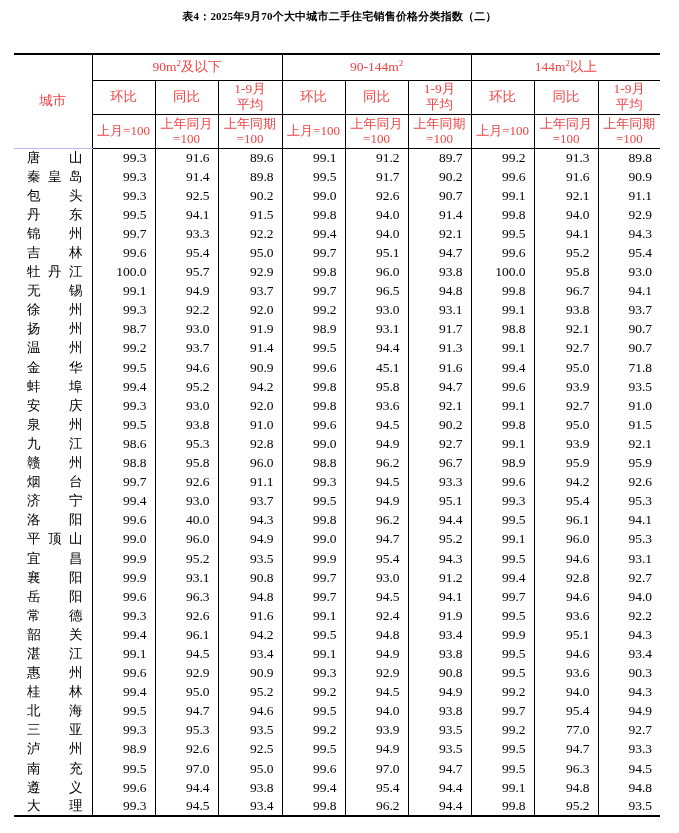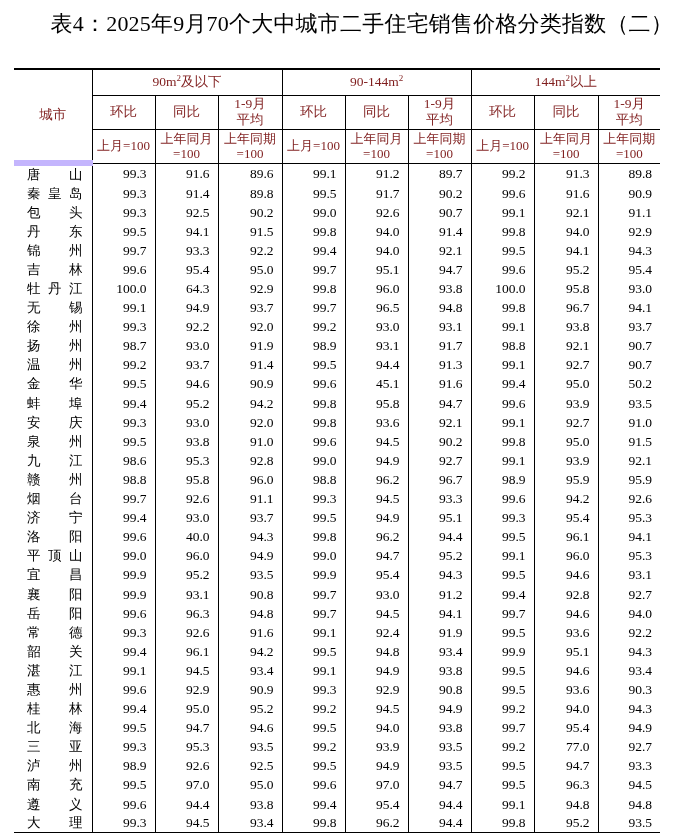--- a/index.html
+++ b/index.html
@@ -3,32 +3,32 @@
 <meta charset="utf-8">
 <style>
   * { box-sizing: border-box; }
   html, body { margin: 0; padding: 0; }
   body {
     width: 679px; height: 833px; background: #ffffff; color: #000000;
     font-family: "Liberation Serif", "DejaVu Serif", serif;
     overflow: hidden;
   }
   .title {
-    text-align: right; font-size: 22px; font-weight: normal;
+    text-align: center; font-size: 11px; font-weight: bold;
     margin: 9px 6px 0 6px; color: #000000; letter-spacing: 0.2px;
   }
   table {
     border-collapse: collapse; table-layout: fixed;
     margin: 29px 0 0 14px; width: 646px;
     border-top: 2.5px solid #000; border-bottom: 2.5px solid #000;
   }
   th, td { padding: 0; font-weight: normal; overflow: hidden; }
-  thead th { font-size: 13.5px; color: #7f1d1d; }
+  thead th { font-size: 13.5px; color: #ef4444; }
   .city-h {
-    border-right: 1px solid #000; border-bottom: 6px solid #c4b5fd;
+    border-right: 1px solid #000; border-bottom: 1px solid #c4b5fd;
     text-align: center; vertical-align: middle;
   }
   .group-h {
     border-right: 1px solid #000; border-bottom: 1px solid #000;
     text-align: center; height: 26px; vertical-align: middle;
   }
   .sub-h {
     border-right: 1px solid #000; border-bottom: 1px solid #000;
     text-align: center; height: 34px; line-height: 1.18; vertical-align: middle;
   }
@@ -202,21 +202,21 @@
         </tr>
         <tr>
           <td class="city-cell">
             <div class="city-name">
               <span>牡</span>
               <span>丹</span>
               <span>江</span>
             </div>
           </td>
           <td class="num">100.0</td>
-          <td class="num">64.3</td>
+          <td class="num">95.7</td>
           <td class="num">92.9</td>
           <td class="num">99.8</td>
           <td class="num">96.0</td>
           <td class="num">93.8</td>
           <td class="num">100.0</td>
           <td class="num">95.8</td>
           <td class="num no-r">93.0</td>
         </tr>
         <tr>
           <td class="city-cell">
@@ -294,21 +294,21 @@
             </div>
           </td>
           <td class="num">99.5</td>
           <td class="num">94.6</td>
           <td class="num">90.9</td>
           <td class="num">99.6</td>
           <td class="num">45.1</td>
           <td class="num">91.6</td>
           <td class="num">99.4</td>
           <td class="num">95.0</td>
-          <td class="num no-r">50.2</td>
+          <td class="num no-r">71.8</td>
         </tr>
         <tr>
           <td class="city-cell">
             <div class="city-name">
               <span>蚌</span>
               <span>埠</span>
             </div>
           </td>
           <td class="num">99.4</td>
           <td class="num">95.2</td>

